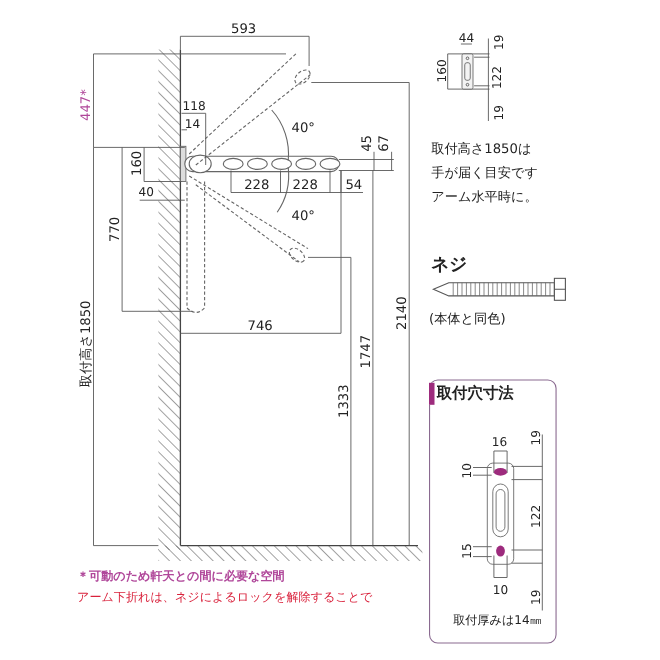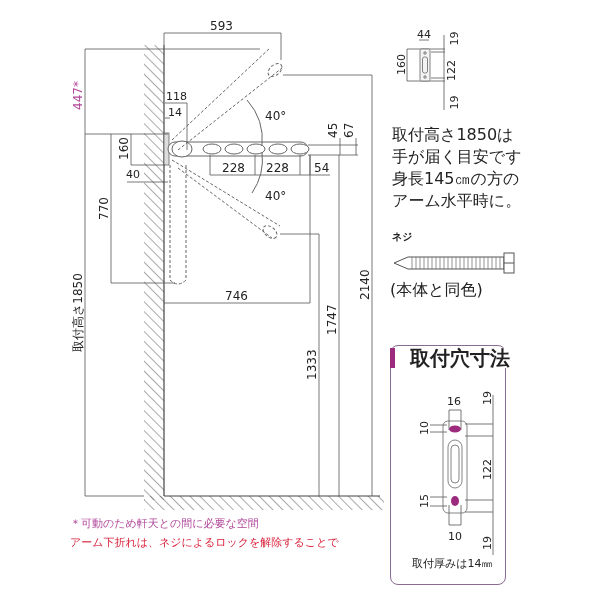--- a/index.html
+++ b/index.html
@@ -1,25 +1,25 @@
 <!DOCTYPE html>
 <html><head>
 <meta charset="utf-8">
 <style>
   html, body { margin:0; padding:0; background:#fff; }
   body { width:600px; height:600px; position:relative; overflow:hidden; font-family:"DejaVu Sans", sans-serif; color:#222; }
   svg text { font-family:"DejaVu Sans", sans-serif; }
   .abs { position:absolute; }
-  .note { font-size:16px; line-height:22px; color:#222; }
-  .h2 { font-size:10px; font-weight:bold; color:#222; }
+  .note { font-size:12px; line-height:22px; color:#222; }
+  .h2 { font-size:16px; font-weight:bold; color:#222; }
   .footer { font-size:11px; line-height:19px; }
-  .pink { color:#b0479a; }
+  .pink { color:#b0479a;font-weight:bold; }
   .red { color:#d9213b; }
   .panel { position:absolute; left:390px; top:345px; width:114px; height:238px; border:1.5px solid #8a6a90; border-radius:8px; background:#fff; }
-  .panel-title { position:absolute; left:390px; top:348px; height:20px; font-size:20px; font-weight:bold; color:#222; padding-left:15px; border-left:5px solid #9d2b7d; line-height:20px; background:#fff; }
+  .panel-title { position:absolute; left:390px; top:348px; height:20px; font-size:14px; font-weight:bold; color:#222; padding-left:2px; border-left:5px solid #9d2b7d; line-height:20px; background:#fff; }
 </style>
 </head>
 <body>
 
 <svg class="abs" style="left:0;top:0" width="390" height="600" viewBox="0 0 390 600">
   <defs>
     <pattern id="hatch" patternUnits="userSpaceOnUse" width="7" height="7" patternTransform="rotate(-45)">
       <line x1="0" y1="0" x2="0" y2="7" stroke="#555" stroke-width="1"></line>
     </pattern>
   </defs>
@@ -150,21 +150,20 @@
 </svg>
 <div class="abs" style="left:445px;top:30px;width:20px;height:80px">
   <span class="abs" style="font-size:11px;left:2px;top:2px;transform:rotate(-90deg);transform-origin:center">19</span>
   <span class="abs" style="font-size:11px;left:-4px;top:34px;transform:rotate(-90deg)">122</span>
   <span class="abs" style="font-size:11px;left:2px;top:66px;transform:rotate(-90deg)">19</span>
 </div>
 
 <div class="abs note" style="left:392px;top:124px">
   <div>取付高さ1850は</div>
   <div>手が届く目安です</div>
-  <div>身長145㎝の方の</div>
   <div>アーム水平時に。</div>
 </div>
 
 <div class="abs h2" style="left:392px;top:230px">ネジ</div>
 <svg class="abs" style="left:392px;top:252px" width="125" height="22" viewBox="0 0 125 22">
   <path d="M2 11 L16 5 L112 5 L112 17 L16 17 Z" fill="#fff" stroke="#555"></path>
   <g stroke="#666" stroke-width="0.7">
     <line x1="20" y1="5" x2="20" y2="17"></line>
       <line x1="24" y1="5" x2="24" y2="17"></line>
       <line x1="28" y1="5" x2="28" y2="17"></line>

